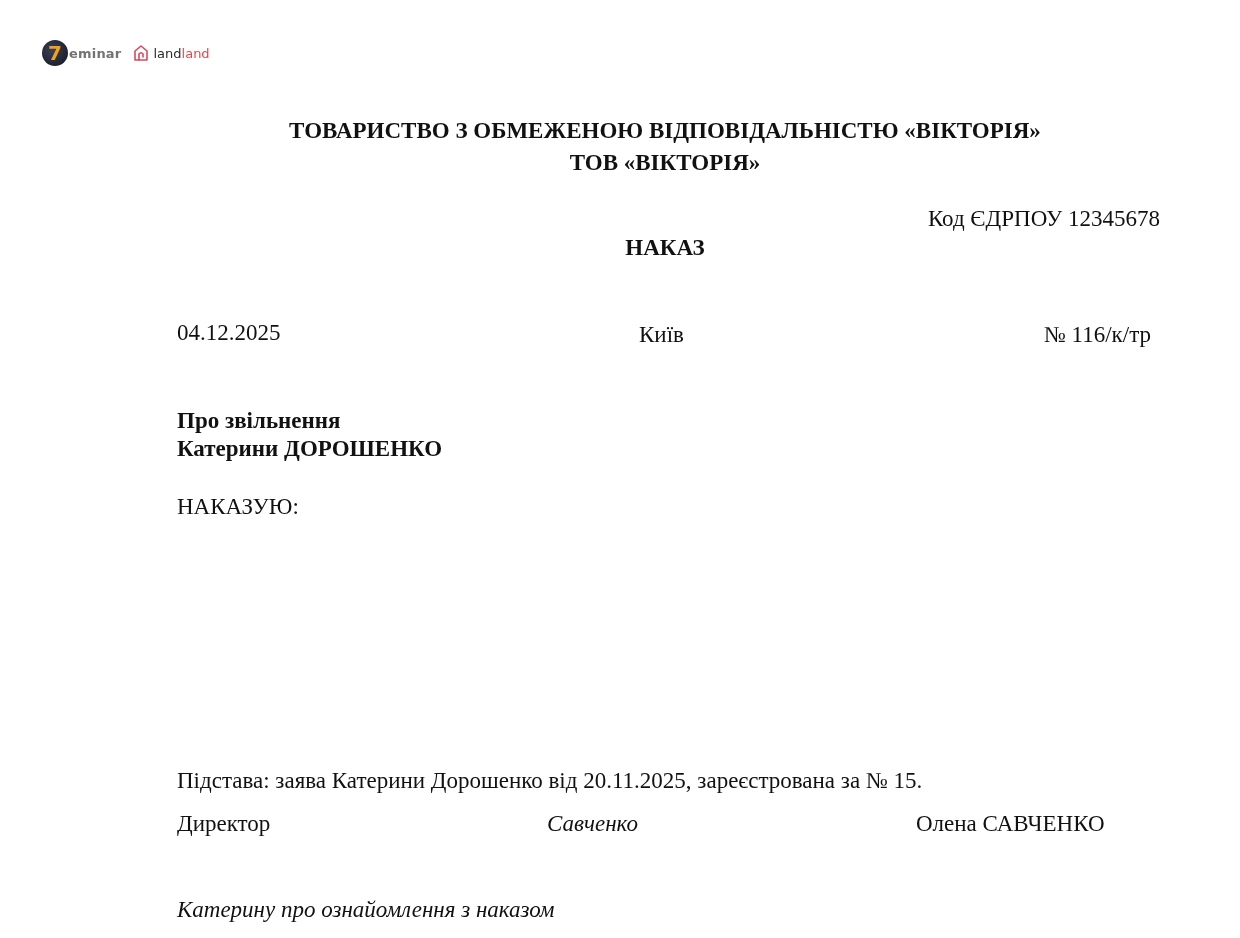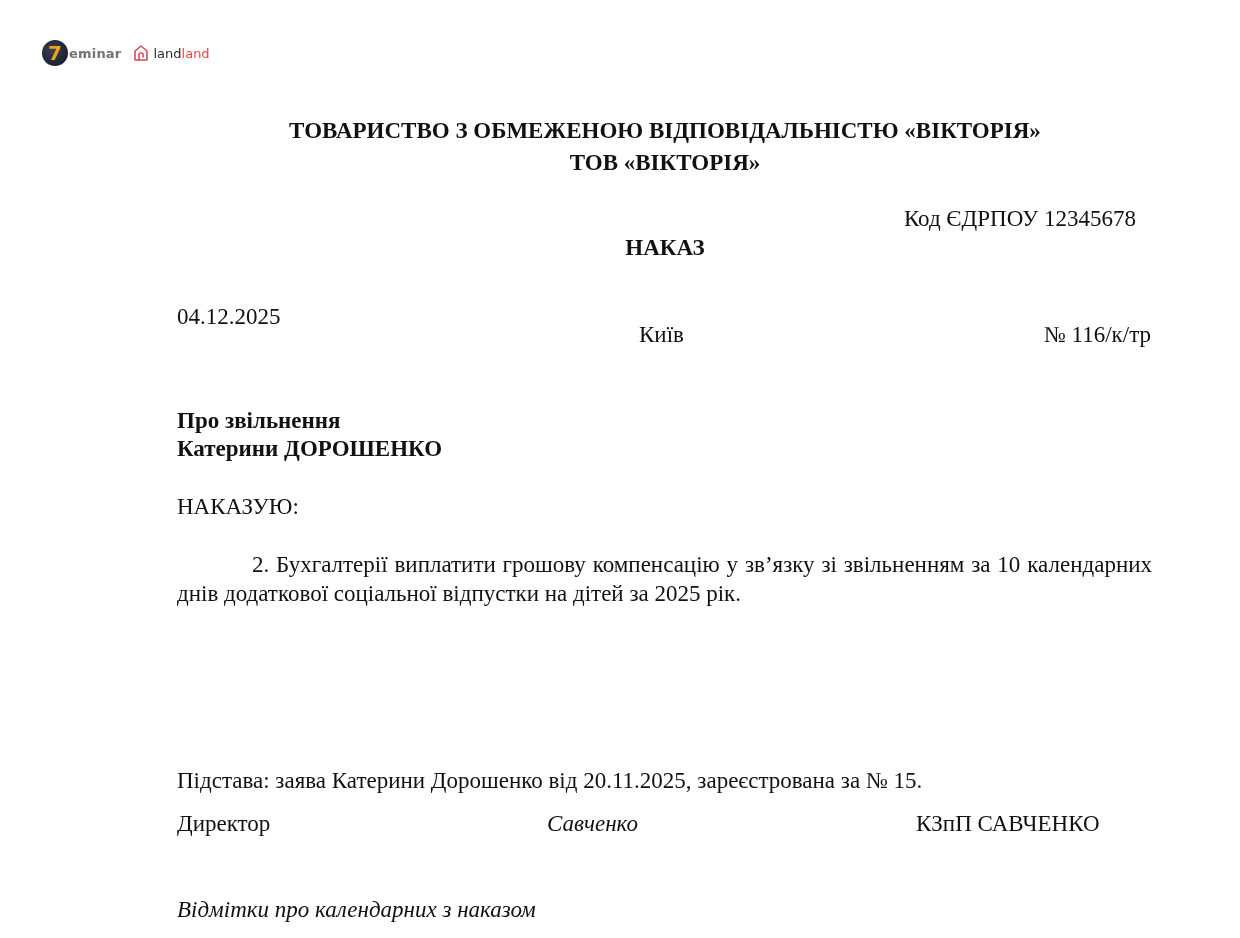--- a/index.html
+++ b/index.html
@@ -77,24 +77,24 @@
     .abs { position: absolute; white-space: nowrap; }
 
     .company-name {
       left: 0; width: 1330px; text-align: center; top: 118px;
       font-weight: bold; font-size: 23px;
     }
     .company-short {
       left: 0; width: 1330px; text-align: center; top: 150px;
       font-weight: bold; font-size: 23px;
     }
-    .edrpou { right: 104px; top: 206px; text-align: center; }
+    .edrpou { right: 80px; top: 206px; text-align: center; }
     .order-title { left: 0; width: 1330px; text-align: center; top: 235px; font-weight: bold; }
 
-    .order-date { left: 177px; top: 304px; }
+    .order-date { left: 177px; top: 320px; }
     .order-city { left: 639px; top: 322px; }
     .order-number { right: 89px; top: 322px; }
 
     .subject-line1 { left: 177px; top: 408px; font-weight: bold; }
     .subject-line2 { left: 177px; top: 436px; font-weight: bold; }
 
     .order-verb { left: 177px; top: 494px; }
 
     .items {
       position: absolute;
@@ -143,23 +143,22 @@
   <div class="abs order-date">04.12.2025</div>
   <div class="abs order-city">Київ</div>
   <div class="abs order-number">№ 116/к/тр</div>
 
   <div class="abs subject-line1">Про звільнення</div>
   <div class="abs subject-line2">Катерини ДОРОШЕНКО</div>
 
   <div class="abs order-verb">НАКАЗУЮ:</div>
 
   <div class="items">
-    <p class="item">2. Бухгалтерії виплатити грошову компенсацію у зв’язку зі звільненням за 10 календарних днів додаткової соціальної відпустки на дітей за 2025 рік.</p>
   </div>
 
   <div class="abs basis">Підстава: заява Катерини Дорошенко від 20.11.2025, зареєстрована за № 15.</div>
 
   <div class="abs sig-title">Директор</div>
   <div class="abs sig-signature">Савченко</div>
-  <div class="abs sig-name">КЗпП САВЧЕНКО</div>
+  <div class="abs sig-name">Олена САВЧЕНКО</div>
 
-  <div class="abs ack">Відмітки про календарних з наказом</div>
+  <div class="abs ack">Катерину про ознайомлення з наказом</div>
 </div>
 
 </body></html>

